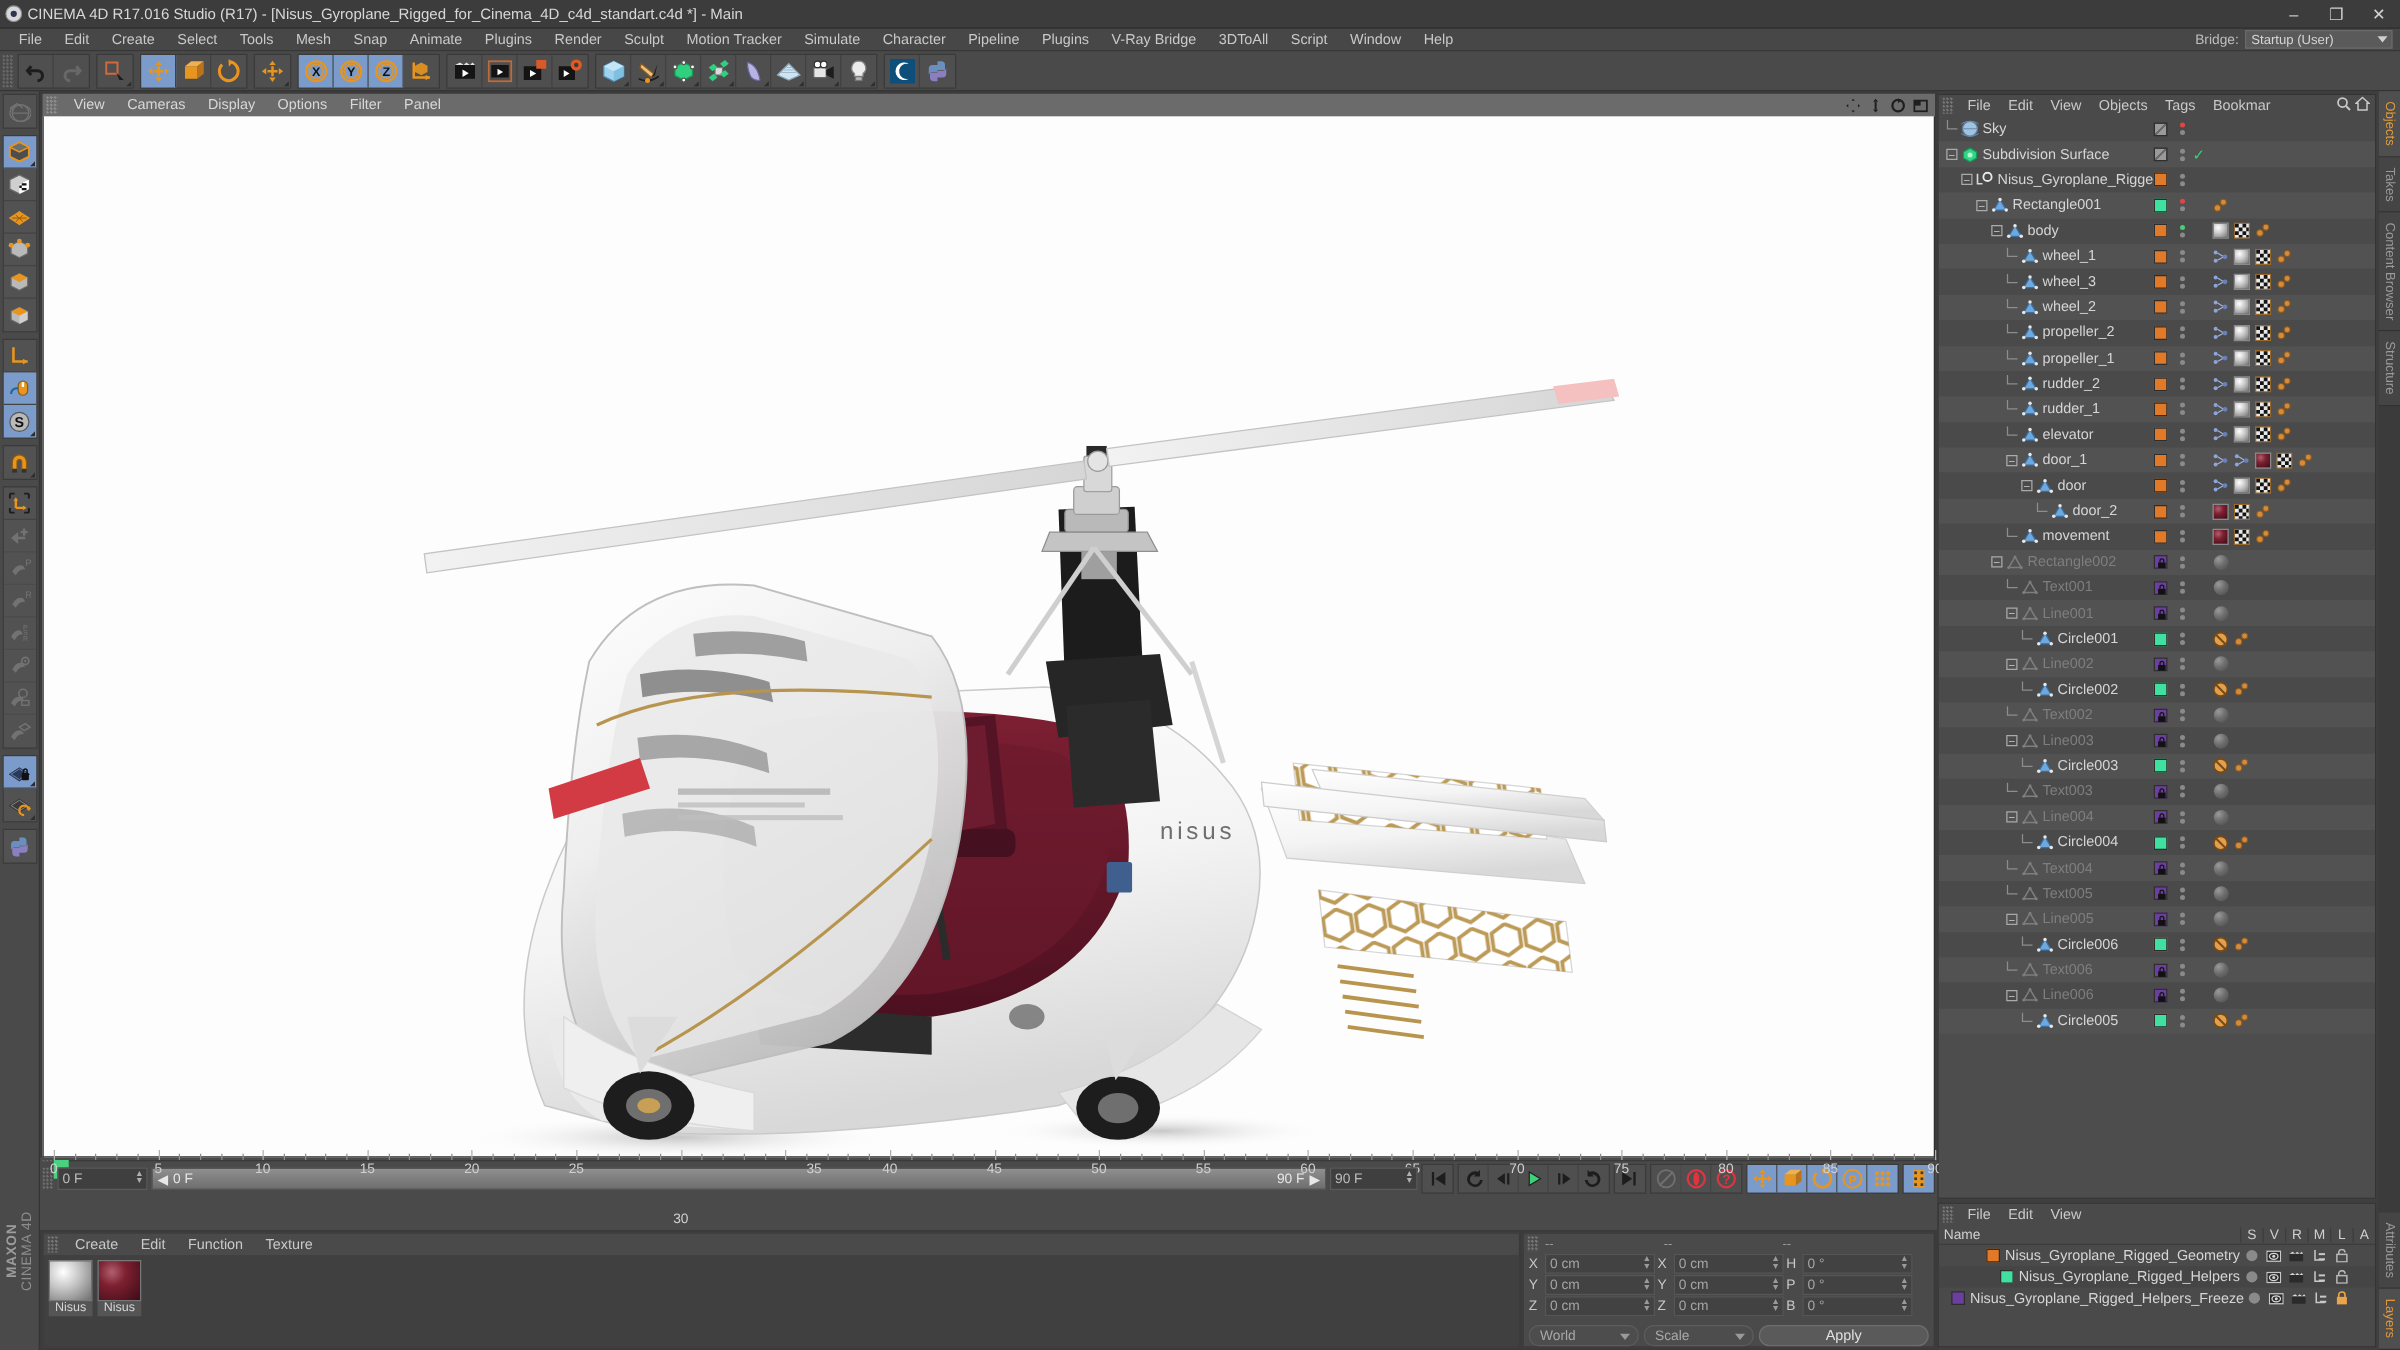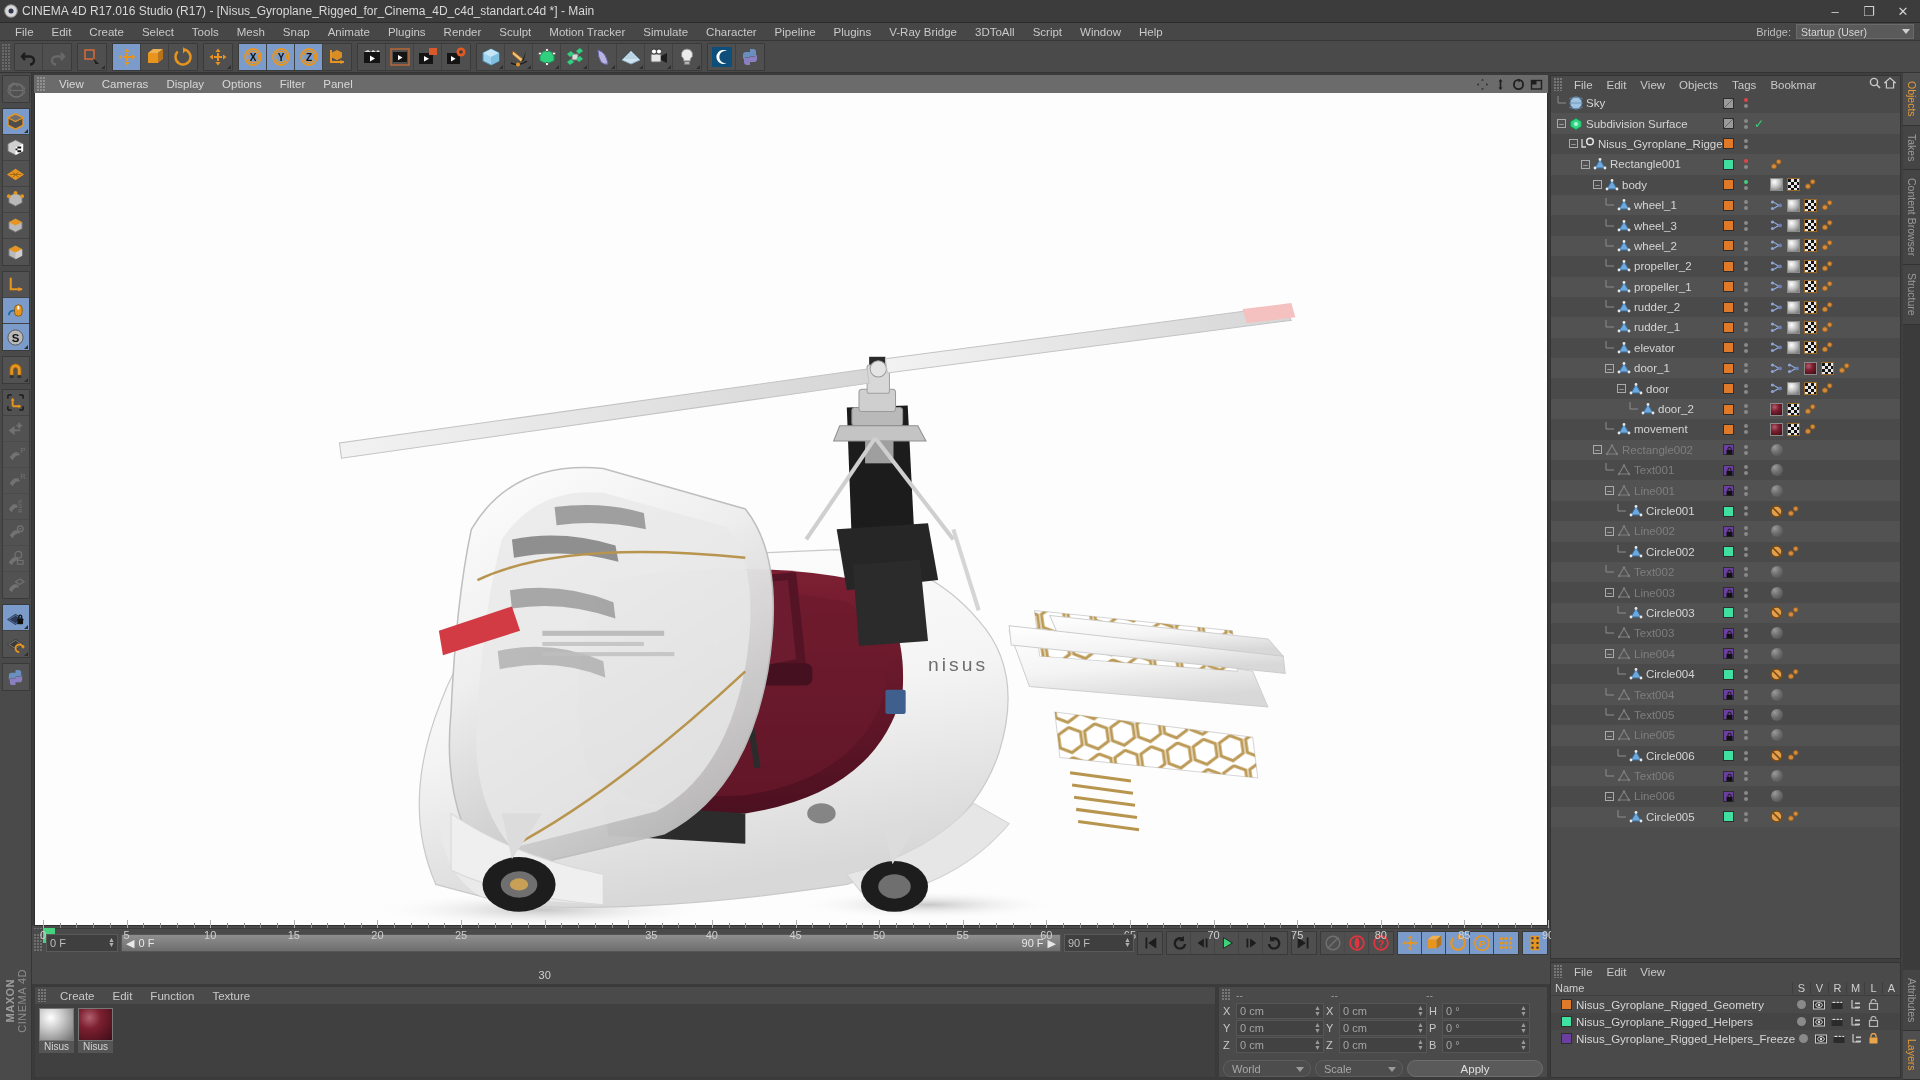--- a/index.html
+++ b/index.html
@@ -205,21 +205,21 @@
   .lm-menu .grip2 { width:9px; height:13px; margin-right:4px;
      background-image: radial-gradient(circle at 1px 1px, #777 1px, transparent 1px);
      background-size:3px 3px;}
   .lm-menu .mm { padding:0 7px; font-size:11.5px; color:#c9c9c9; }
   .lm-head { height:16px; background:#4a4a4a; display:flex; align-items:center;
      font-size:11px; color:#cfcfcf; border-bottom:1px solid #3d3d3d;}
   .lm-head .nm { flex:1; padding-left:4px; }
   .lm-head .col { width:18px; text-align:center; border-left:1px solid #3d3d3d;}
   .lm-row { height:17px; display:flex; align-items:center; font-size:11.5px; }
   .lm-row.alt { background:#454545; }
-  .lm-row .nm { flex:1; display:flex; align-items:center; gap:4px; padding-left:10px; color:#d5d5d5;}
+  .lm-row .nm { flex:1; display:flex; align-items:center; gap:4px; padding-left:10px; color:#d5d5d5;justify-content:flex-end;}
   .lm-row .col { width:18px; display:flex; align-items:center; justify-content:center; }
   .lm-swatch { width:11px; height:11px; border:1px solid #2e2e2e; }
 
   
   .vtabs { width:17px; flex:0 0 17px; background:#3b3b3b; display:flex; flex-direction:column; }
   .vtab { writing-mode:vertical-rl; font-size:10.5px; color:#9a9a9a; padding:8px 2px;
      text-align:left; background:#454545; border-bottom:1px solid #323232; }
   .vtab.active { color:#e09a3c; background:#4f4f4f; }
 
   

